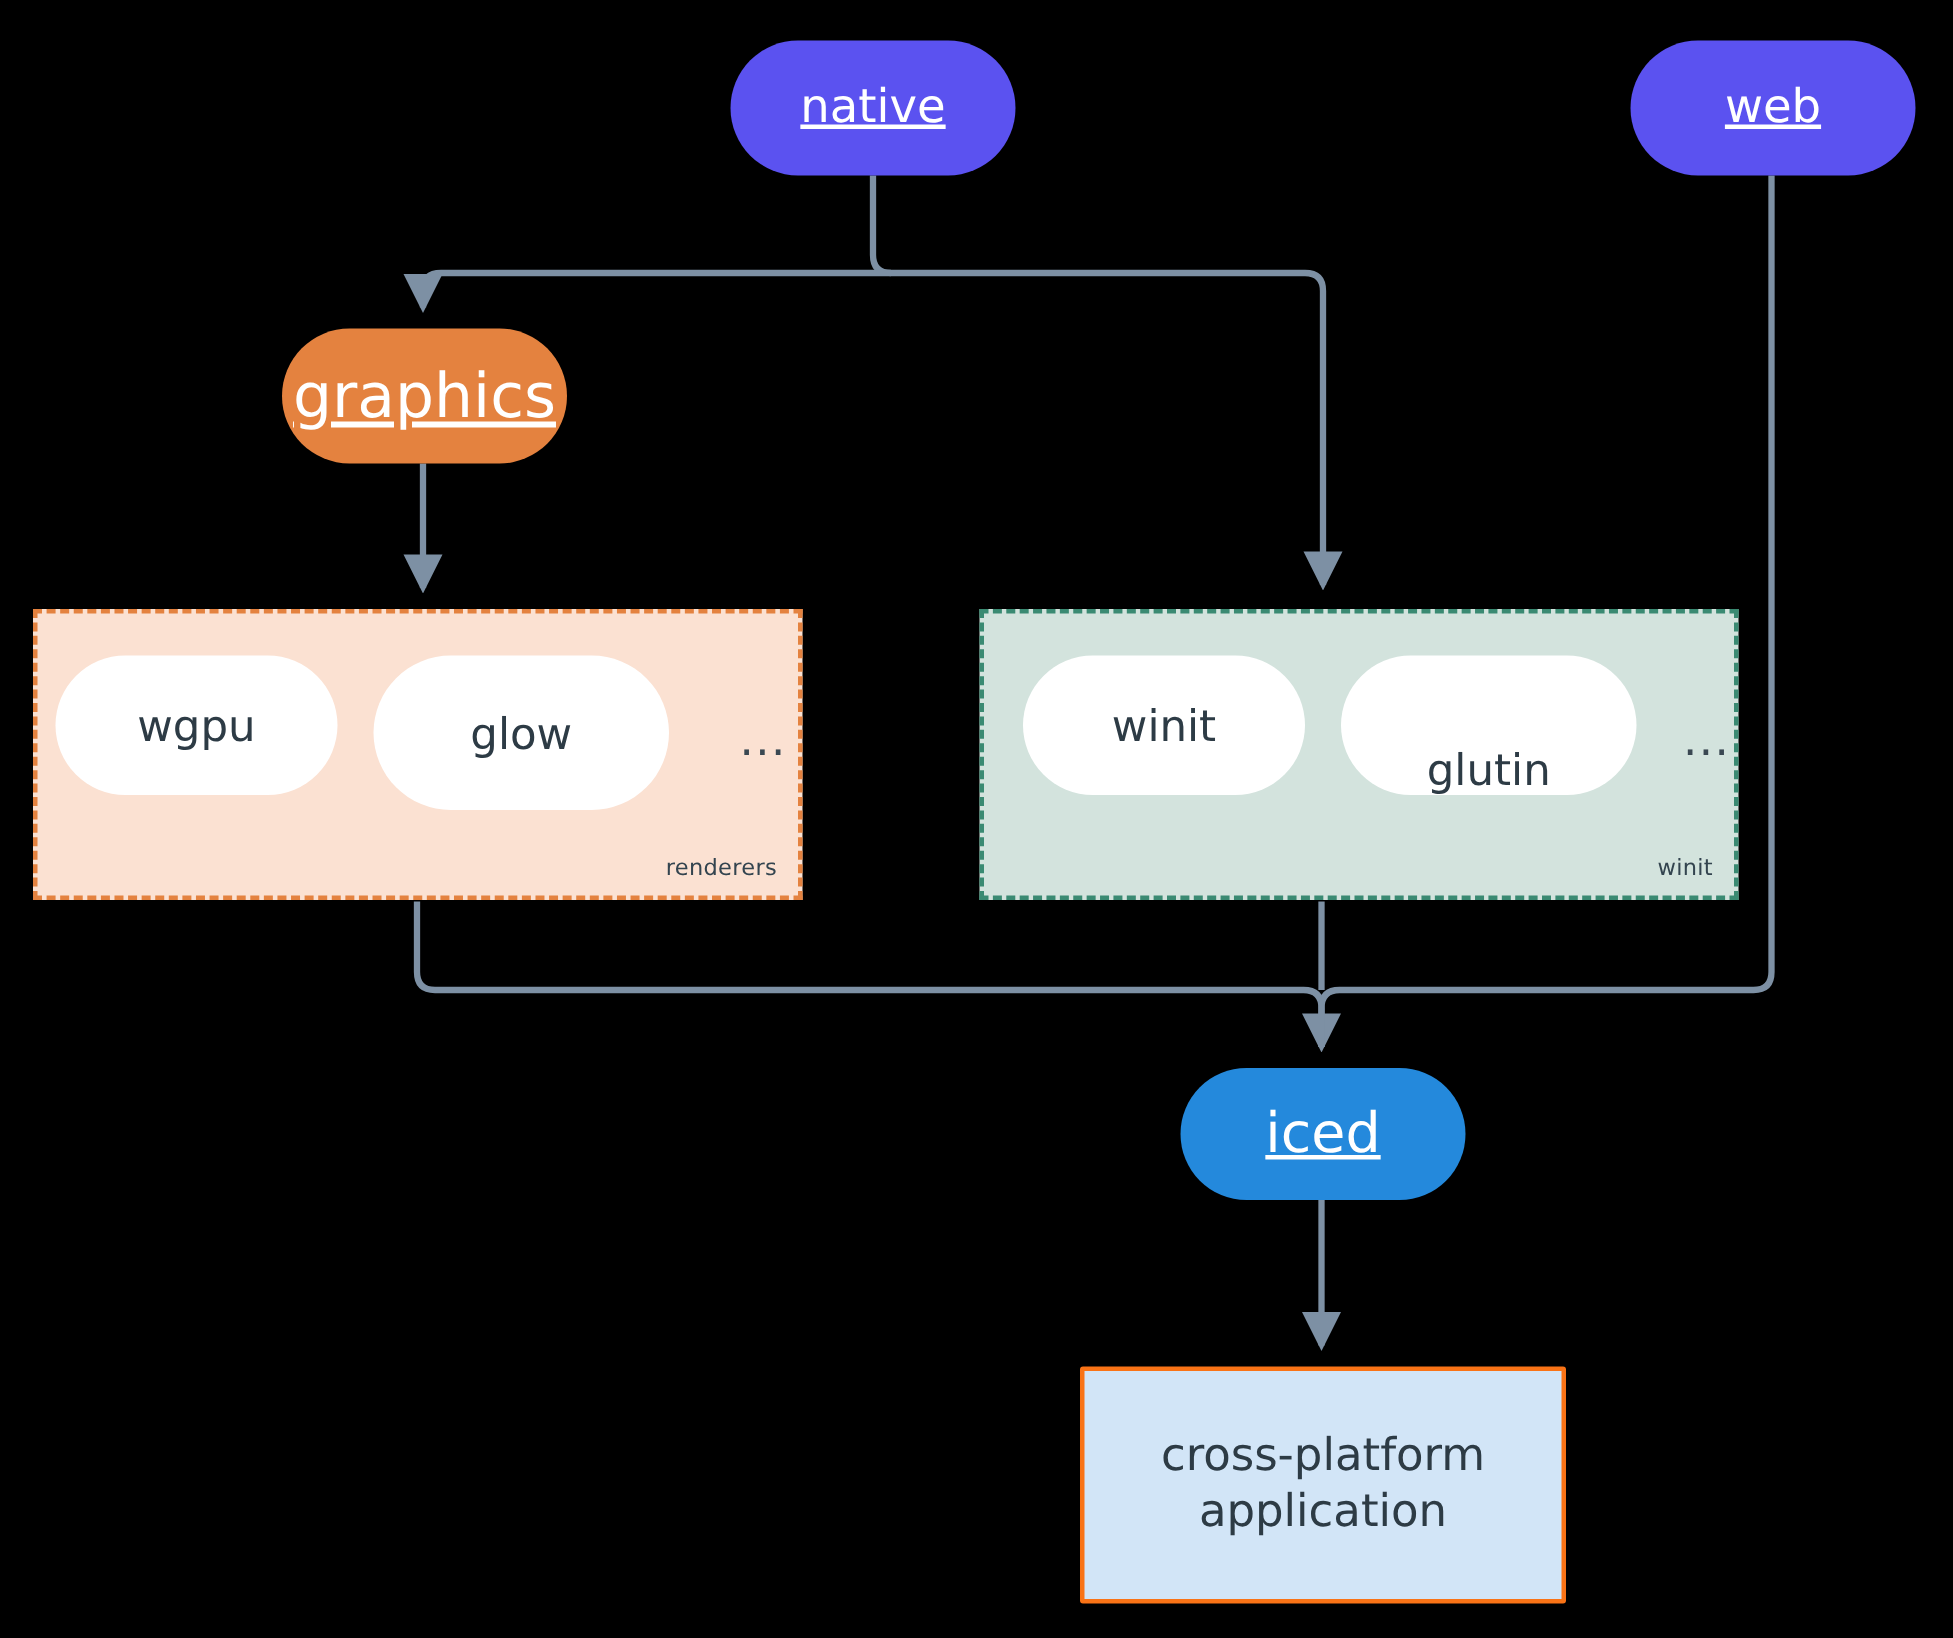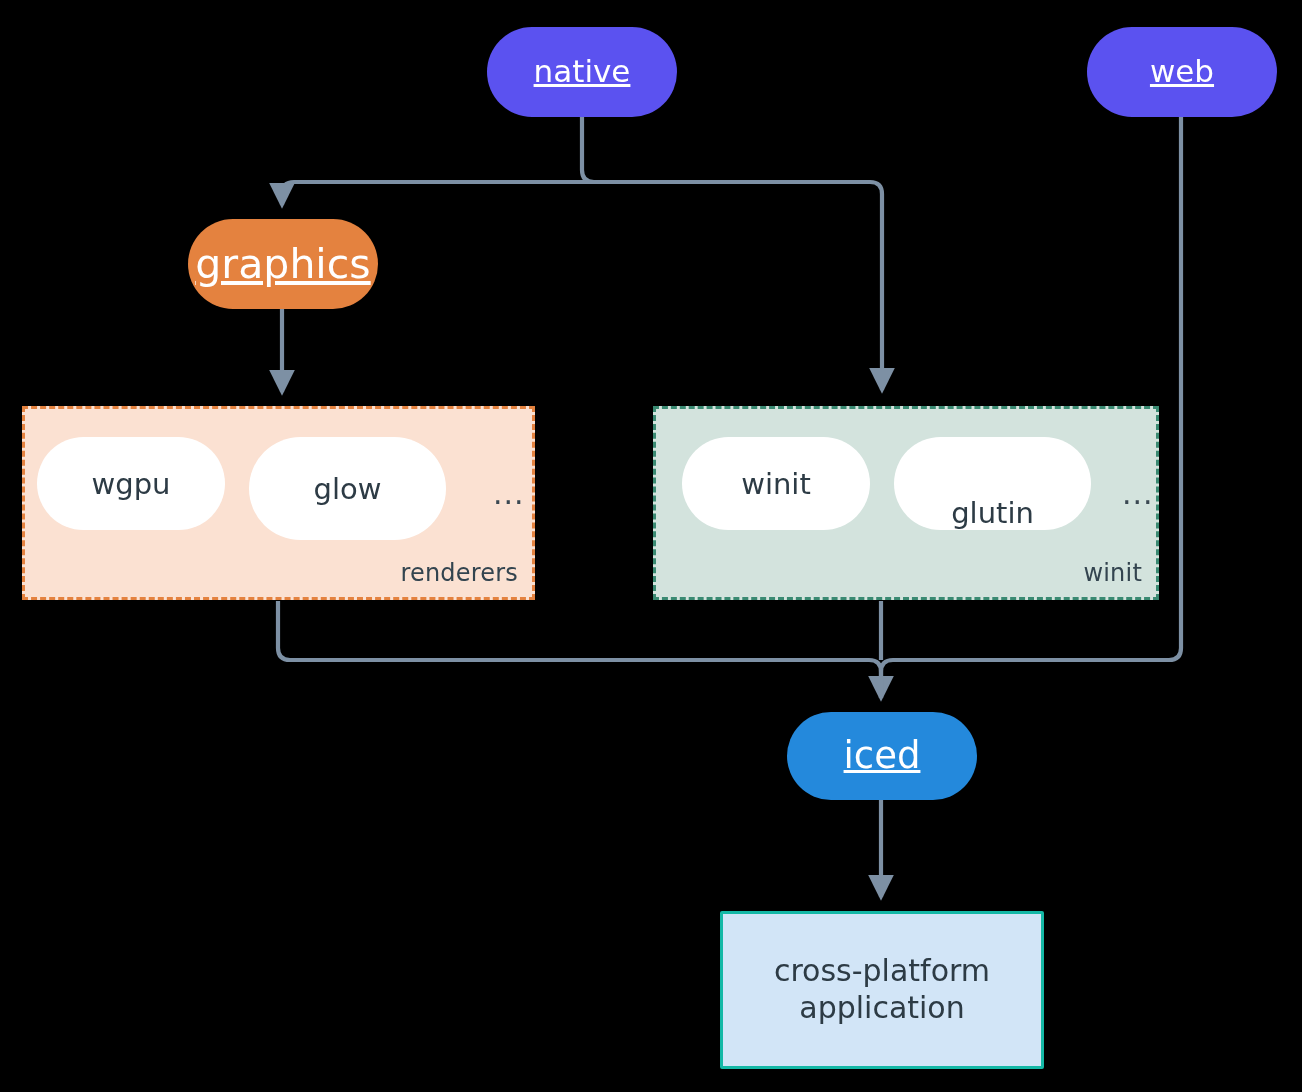--- a/index.html
+++ b/index.html
@@ -91,21 +91,21 @@
     width: 506px;
     height: 194px;
     background: #D3E3DD;
     border: 3px dashed #3A8A72;
     margin-left: 24px;
   }
   .group-label {
     position: absolute;
     right: 14px;
     bottom: 10px;
-    font-size: 24px;
+    font-size: 15px;
     color: #33444F;
     letter-spacing: 0.2px;
   }
   .inner-pill {
     position: absolute;
     display: flex;
     align-items: center;
     justify-content: center;
     background: #ffffff;
     border-radius: 999px;
@@ -119,21 +119,21 @@
     color: #3A4852;
     letter-spacing: 1px;
     line-height: 1;
   }
   .node-app {
     left: 720px;
     top: 911px;
     width: 324px;
     height: 158px;
     background: #D2E5F7;
-    border: 3px solid #14b8a6;
+    border: 3px solid #f97316;
     font-size: 30px;
     color: #2D3B45;
     flex-direction: column;
     border-radius: 2px;
   }
   .app-line {
     display: block;
   }
 </style>
 </head>

